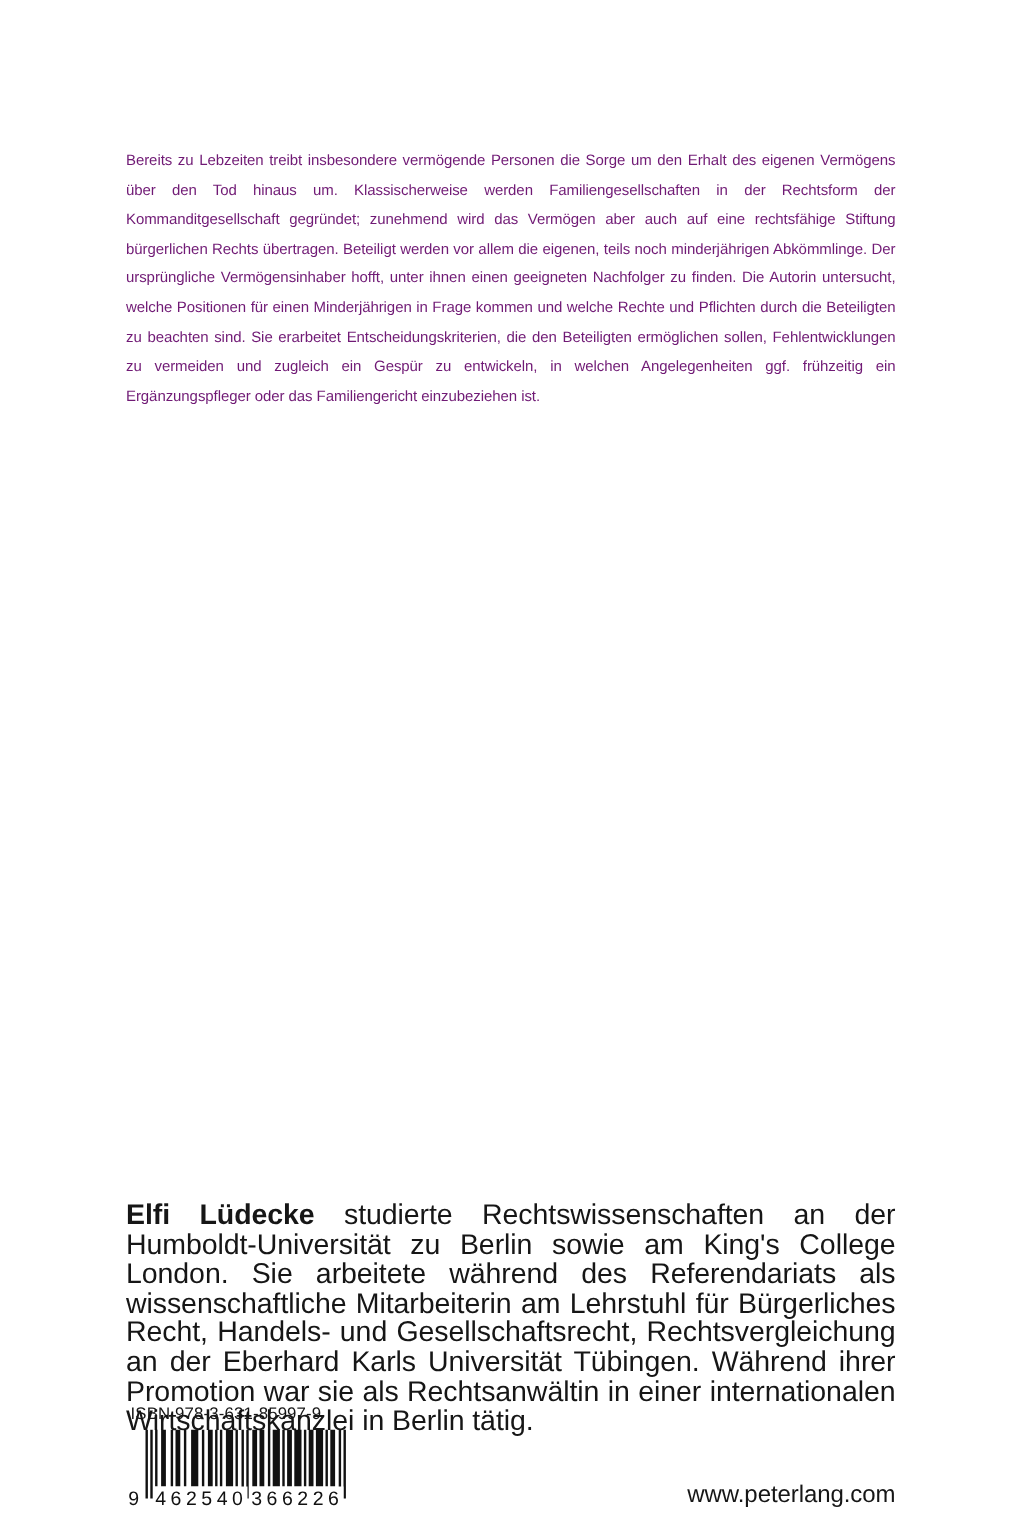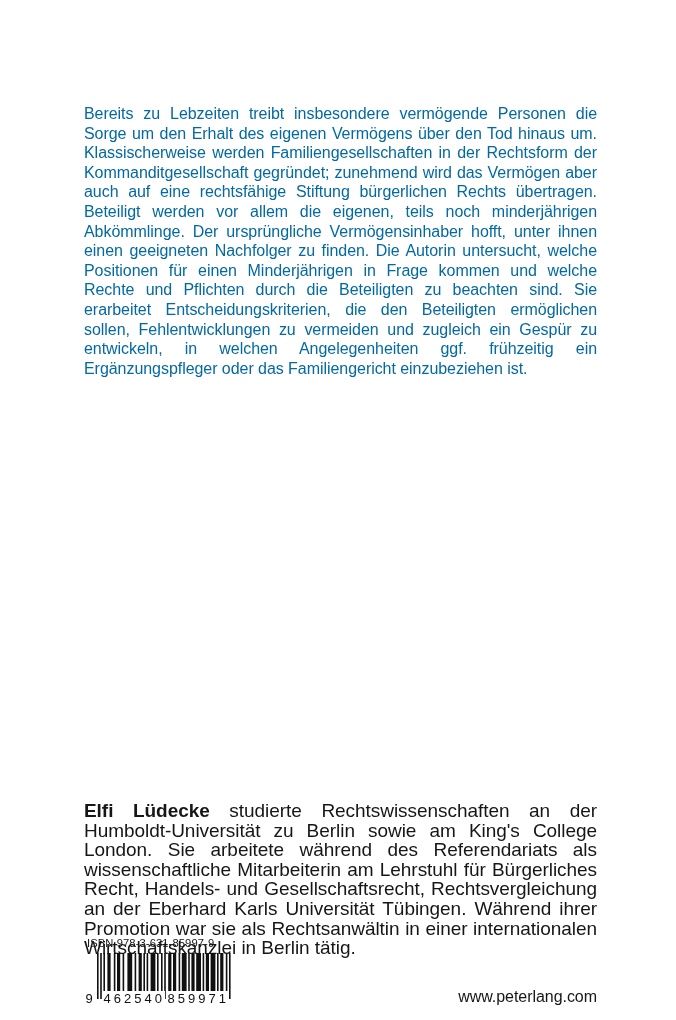--- a/index.html
+++ b/index.html
@@ -22,26 +22,26 @@
     inset: 0;
     background: #ffffff;
   }
 
   
   .blurb {
     position: absolute;
     left: 84px;
     top: 88px;
     width: 513px;
-    font-size: 16px;
+    font-size: 10px;
     line-height: 19.6px;
     text-align: justify;
     text-justify: inter-word;
     letter-spacing: -0.05px;
-    color: #0369a1;
+    color: #701a75;
     hyphens: manual;
   }
 
   
   .bio {
     position: absolute;
     left: 84px;
     top: 782px;
     width: 513px;
     font-size: 19px;
@@ -173,21 +173,21 @@
             <rect x="136.2" y="0" width="3.2" height="38"></rect>
 
             <rect x="141.8" y="0" width="1.6" height="46"></rect>
             <rect x="145.0" y="0" width="1.6" height="46"></rect>
           </g>
         </svg>
 
         <div class="barcode-digits">
           <span class="bc-d" style="left:1px;">9</span>
           <span class="bc-d" style="left:19px; letter-spacing:3.0px;">462540</span>
-          <span class="bc-d" style="left:83px; letter-spacing:3.0px;">859971</span>
+          <span class="bc-d" style="left:83px; letter-spacing:3.0px;">366226</span>
         </div>
       </div>
     </div>
 
     <div class="website">www.peterlang.com</div>
 
   </div>
 </div>
 
 </body></html>

